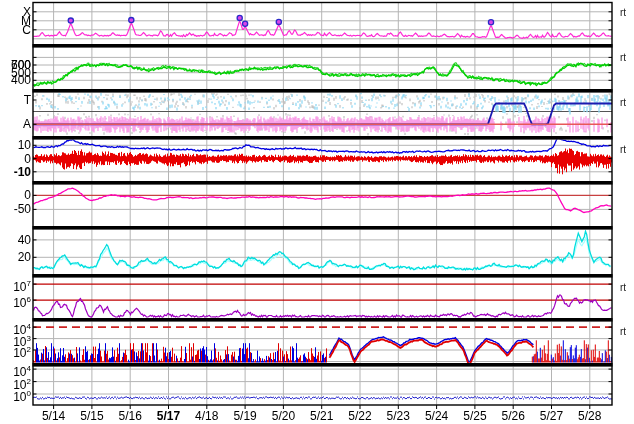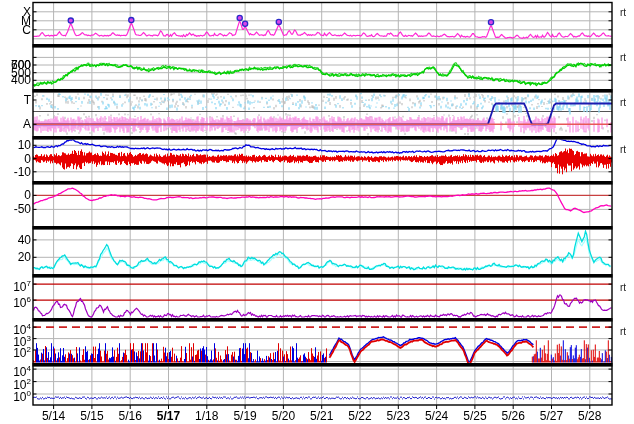--- a/index.html
+++ b/index.html
@@ -329,38 +329,38 @@
       <span class="ylab" style="left:0px;top:13.8px;">M</span>
       <span class="ylab" style="left:0px;top:22.8px;">C</span>
       <span class="ylab" style="left:0px;top:51px;margin-top:7px;">700</span>
       <span class="ylab" style="left:0px;top:58px;">600</span>
       <span class="ylab" style="left:0px;top:65.7px;">500</span>
       <span class="ylab" style="left:0px;top:73.3px;">400</span>
       <span class="ylab" style="left:0px;top:93px;">T</span>
       <span class="ylab" style="left:0px;top:117.3px;">A</span>
       <span class="ylab" style="left:0px;top:138.3px;">10</span>
       <span class="ylab" style="left:0px;top:151.6px;">0</span>
-      <span class="ylab" style="left:0px;top:164.8px;">-10</span>
+      <span class="ylab" style="left:0px;top:164.8px;font-weight:bold;">-10</span>
       <span class="ylab" style="left:0px;top:188.4px;">0</span>
       <span class="ylab" style="left:0px;top:202.4px;">-50</span>
       <span class="ylab" style="left:0px;top:232.9px;text-align:right;">40</span>
       <span class="ylab" style="left:0px;top:250.3px;">20</span>
       <span class="ylab" style="left:0px;top:277.1px;">10<sup>7</sup></span>
       <span class="ylab" style="left:0px;top:293.1px;">10<sup>6</sup></span>
       <span class="ylab" style="left:0px;top:320.1px;">10<sup>4</sup></span>
       <span class="ylab" style="left:0px;top:331.6px;">10<sup>3</sup></span>
       <span class="ylab" style="left:0px;top:343px;">10<sup>2</sup></span>
       <span class="ylab" style="left:0px;top:362.1px;">10<sup>4</sup></span>
       <span class="ylab" style="left:0px;top:374.6px;">10<sup>2</sup></span>
       <span class="ylab" style="left:0px;top:387px;">10<sup>0</sup></span>
       <span class="xlab" style="left:33.6px;top:409px;">5/14</span>
       <span class="xlab" style="left:71.9px;top:409px;">5/15</span>
       <span class="xlab" style="left:110.2px;top:409px;">5/16</span>
       <span class="xlab" style="left:148.5px;top:409px;font-weight:bold;">5/17</span>
-      <span class="xlab" style="left:186.8px;top:409px;">1/18</span>
+      <span class="xlab" style="left:186.8px;top:409px;">4/18</span>
       <span class="xlab" style="left:225.1px;top:409px;">5/19</span>
       <span class="xlab" style="left:263.4px;top:409px;">5/20</span>
       <span class="xlab" style="left:301.7px;top:409px;">5/21</span>
       <span class="xlab" style="left:340px;top:409px;">5/22</span>
       <span class="xlab" style="left:378.3px;top:409px;">5/23</span>
       <span class="xlab" style="left:416.6px;top:409px;">5/24</span>
       <span class="xlab" style="left:454.9px;top:409px;">5/25</span>
       <span class="xlab" style="left:493.2px;top:409px;">5/26</span>
       <span class="xlab" style="left:531.5px;top:409px;">5/27</span>
       <span class="xlab" style="left:569.8px;top:409px;">5/28</span>

